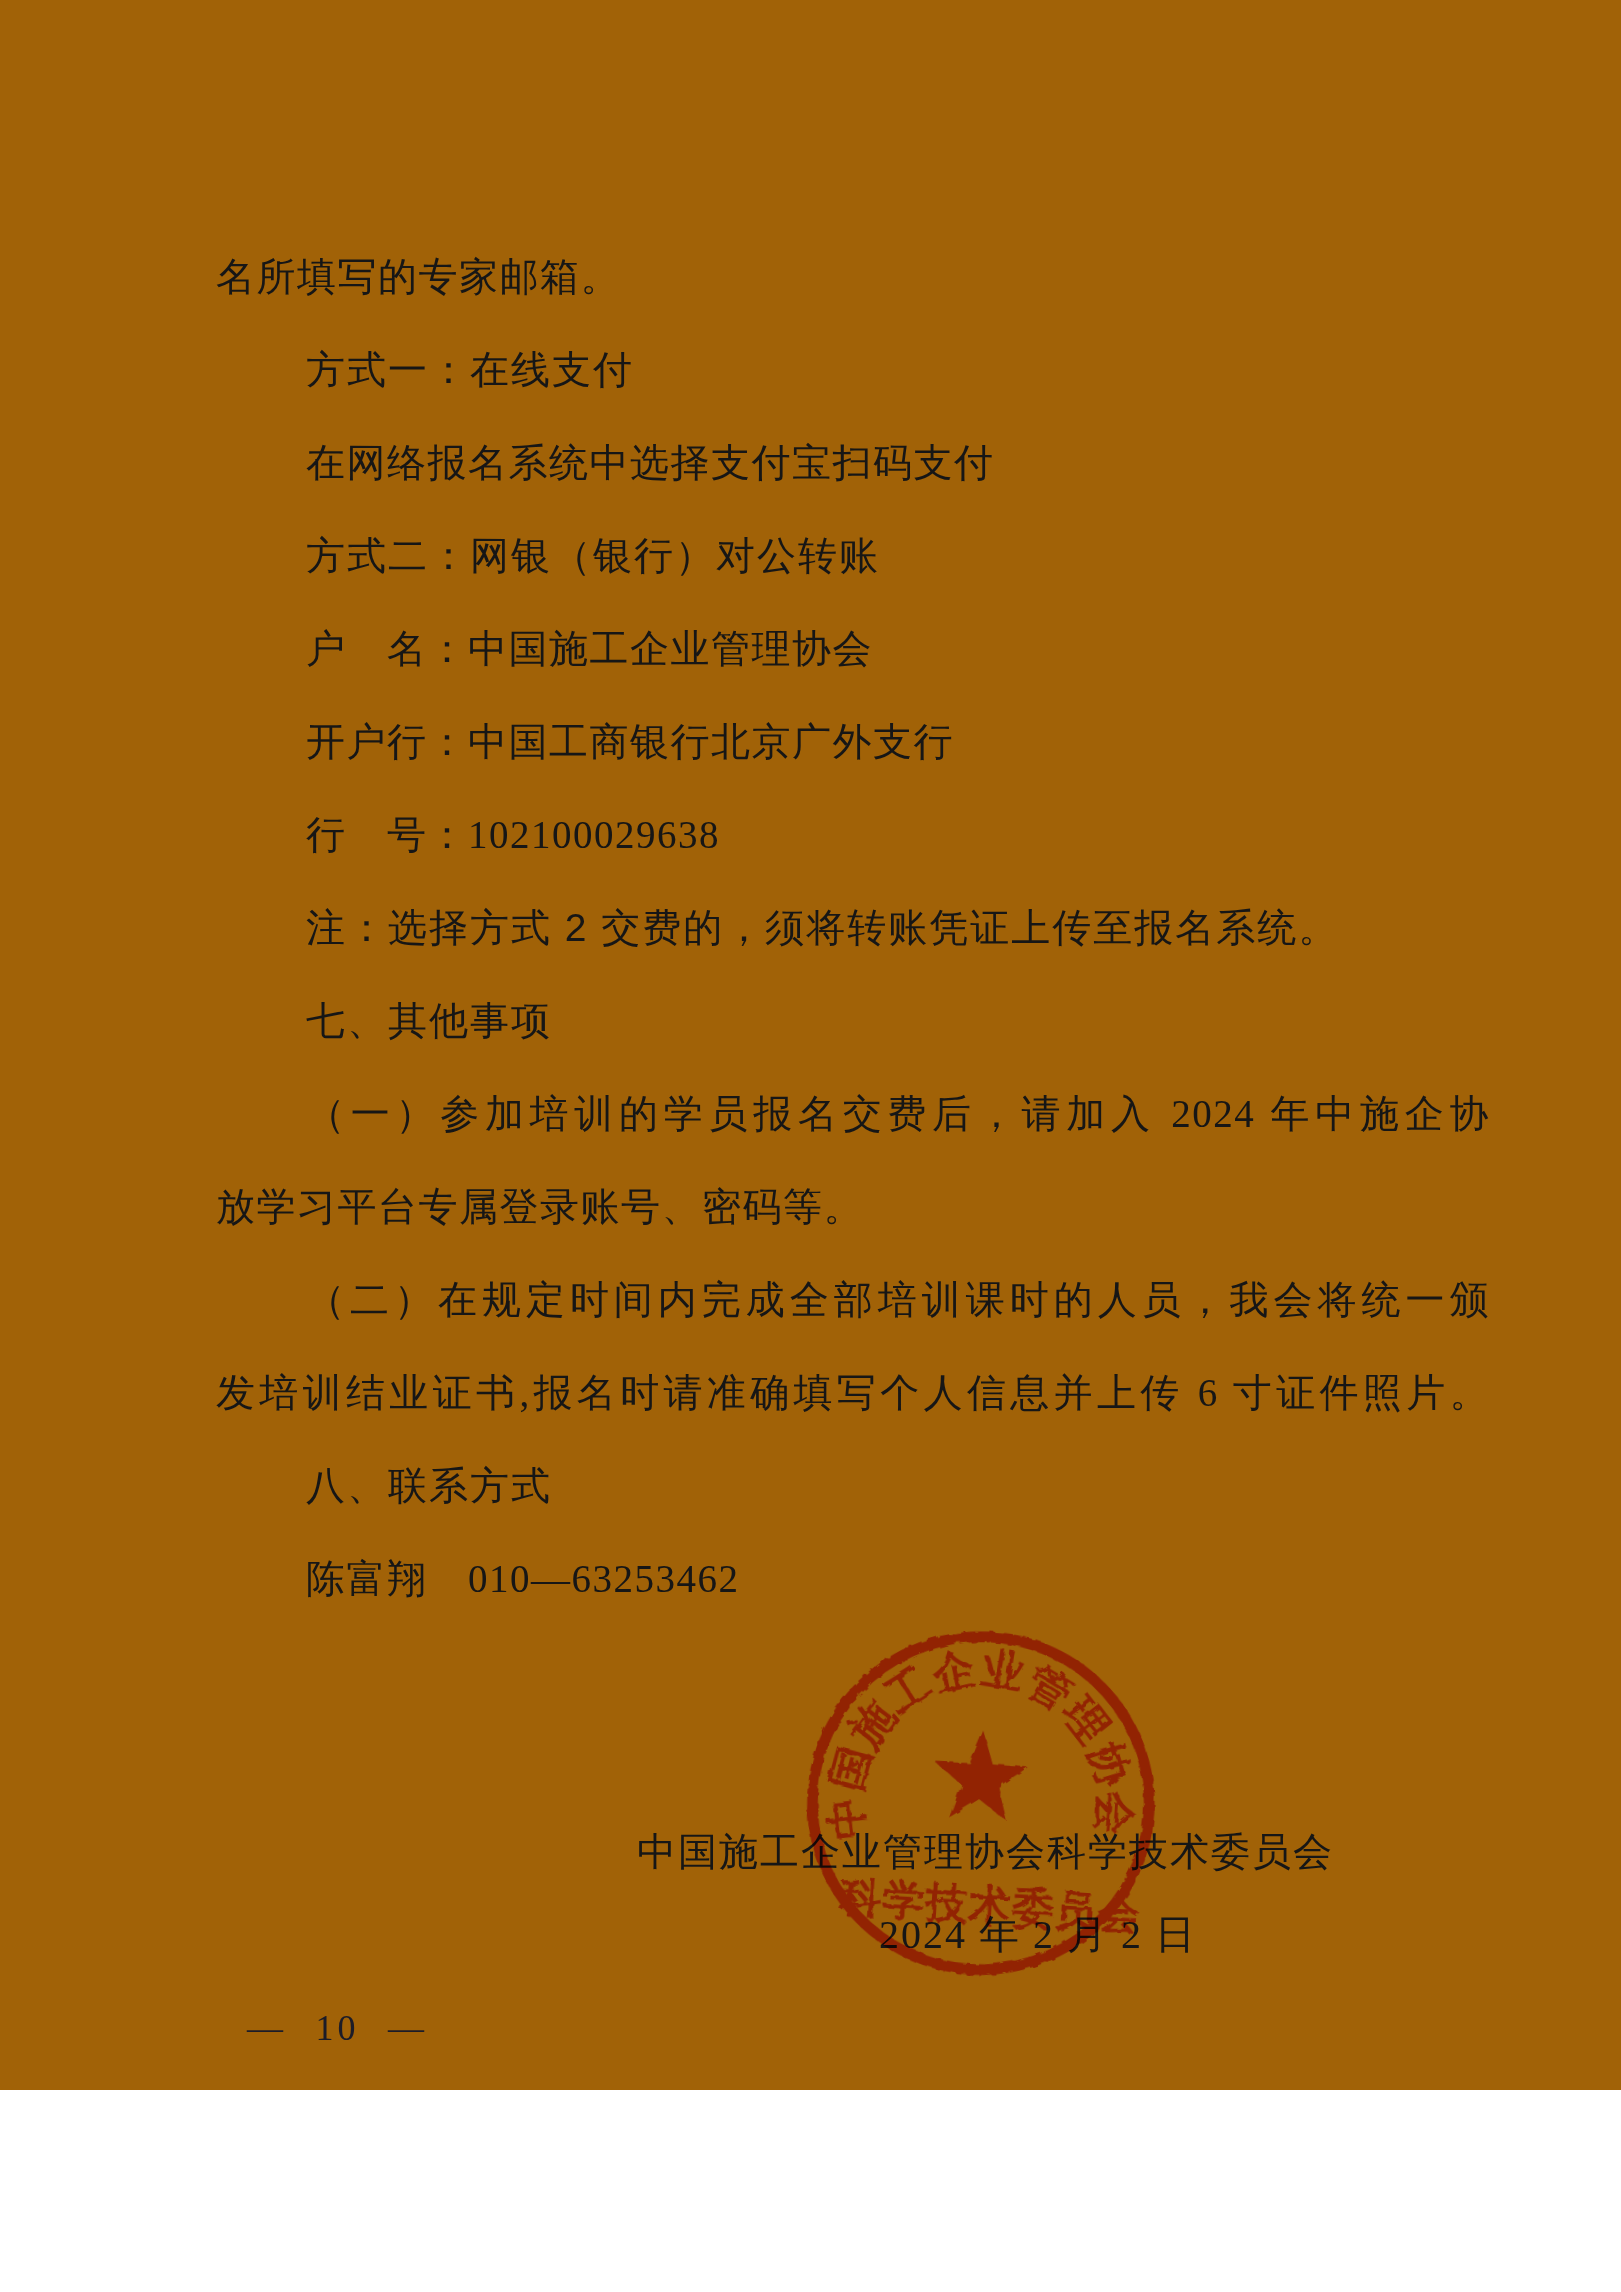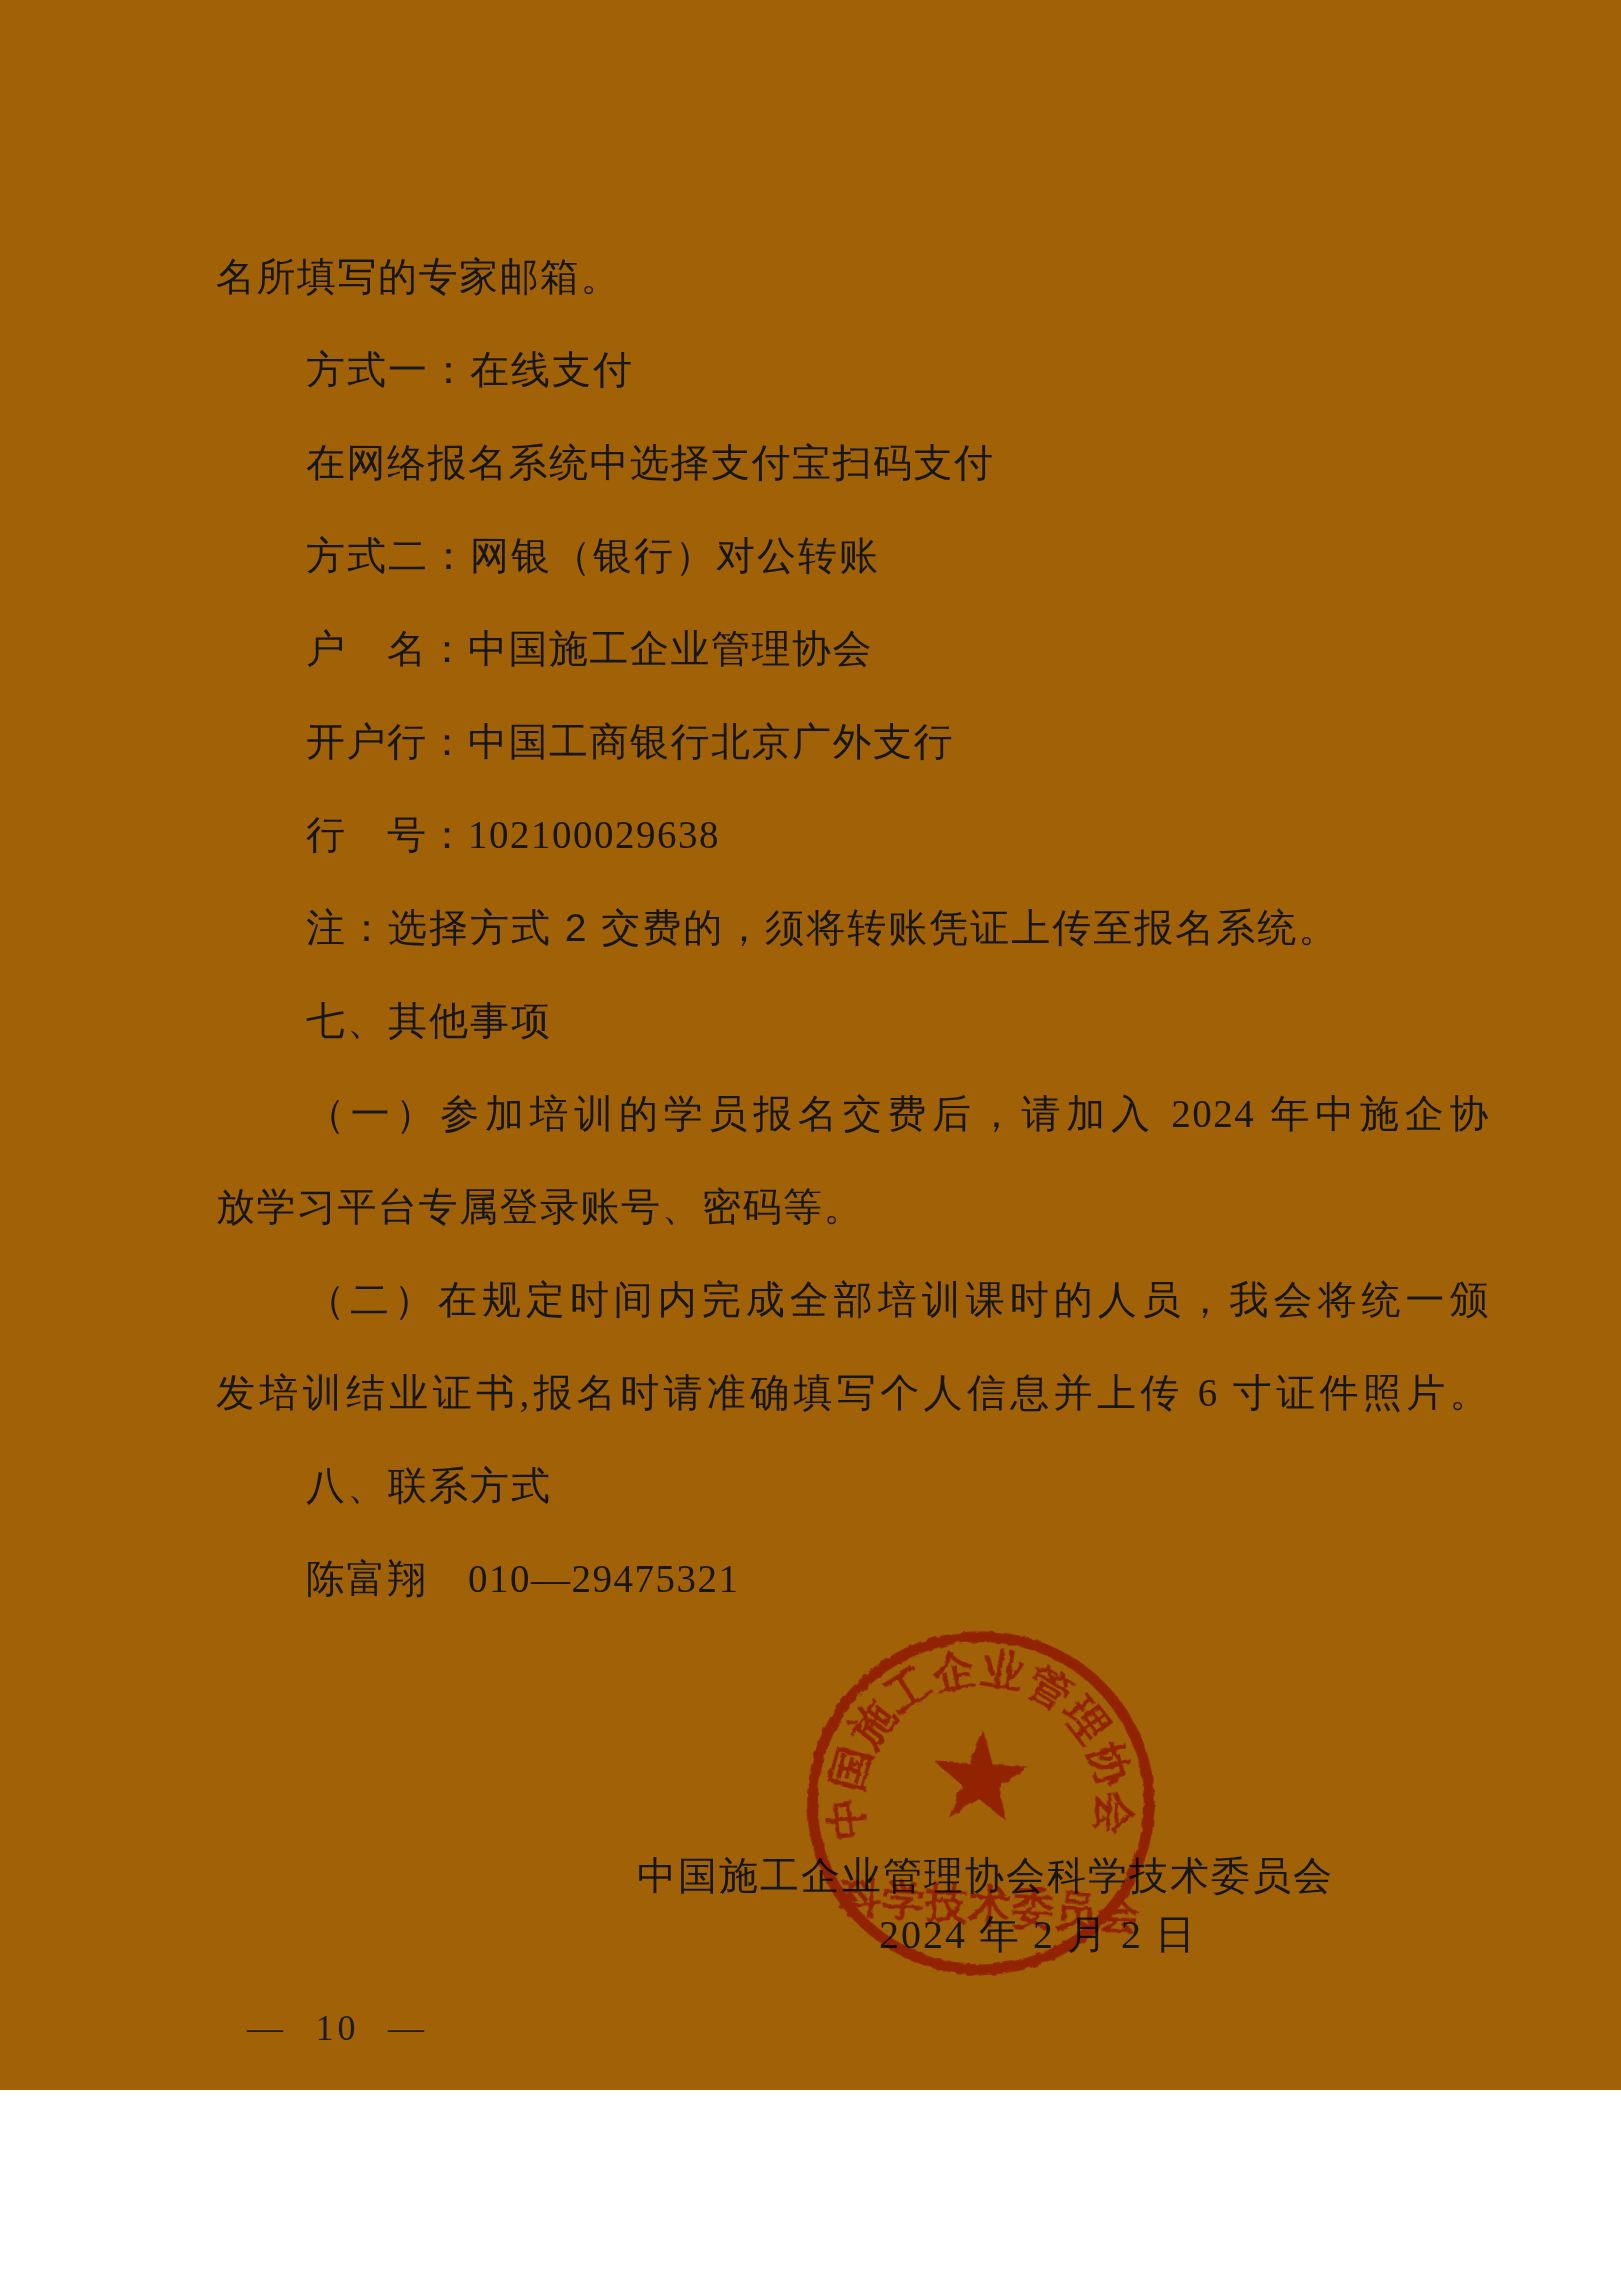--- a/index.html
+++ b/index.html
@@ -36,21 +36,20 @@
     text-align: justify;
     text-align-last: justify;
   }
   .sig-org {
     position: absolute;
     left: 637px;
     top: 1829px;
     font-size: 39px;
     letter-spacing: 2px;
     line-height: 1.2;
-    margin-top: 24px;
   }
   .sig-date {
     position: absolute;
     left: 879px;
     top: 1911px;
     font-size: 40px;
     letter-spacing: 2px;
     line-height: 1.2;
   }
   .page-number {
@@ -86,21 +85,21 @@
       <div class="line body indent">户　名：中国施工企业管理协会</div>
       <div class="line body indent">开户行：中国工商银行北京广外支行</div>
       <div class="line body indent">行　号：102100029638</div>
       <div class="line heading indent">注：选择方式 2 交费的，须将转账凭证上传至报名系统。</div>
       <div class="line heading indent">七、其他事项</div>
       <div class="line body indent justify">（一）参加培训的学员报名交费后，请加入 2024 年中施企协</div>
       <div class="line body">放学习平台专属登录账号、密码等。</div>
       <div class="line body indent justify">（二）在规定时间内完成全部培训课时的人员，我会将统一颁</div>
       <div class="line body justify">发培训结业证书,报名时请准确填写个人信息并上传 6 寸证件照片。</div>
       <div class="line heading indent">八、联系方式</div>
-      <div class="line body indent">陈富翔　010—29475321</div>
+      <div class="line body indent">陈富翔　010—63253462</div>
     </div>
 
   <div class="sig-org">中国施工企业管理协会科学技术委员会</div>
 
   <div class="sig-date">2024 年 2 月 2 日</div>
 
   <svg class="stamp" viewBox="0 0 386 400" xmlns="http://www.w3.org/2000/svg">
     <defs>
       <filter id="rough" x="-10%" y="-10%" width="120%" height="120%">
         <feTurbulence type="fractalNoise" baseFrequency="0.12" numOctaves="2" result="n"></feTurbulence>

